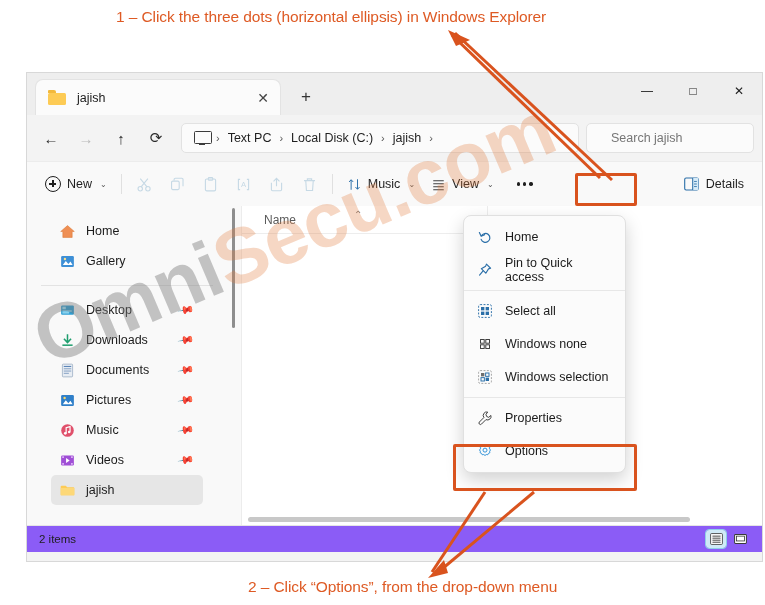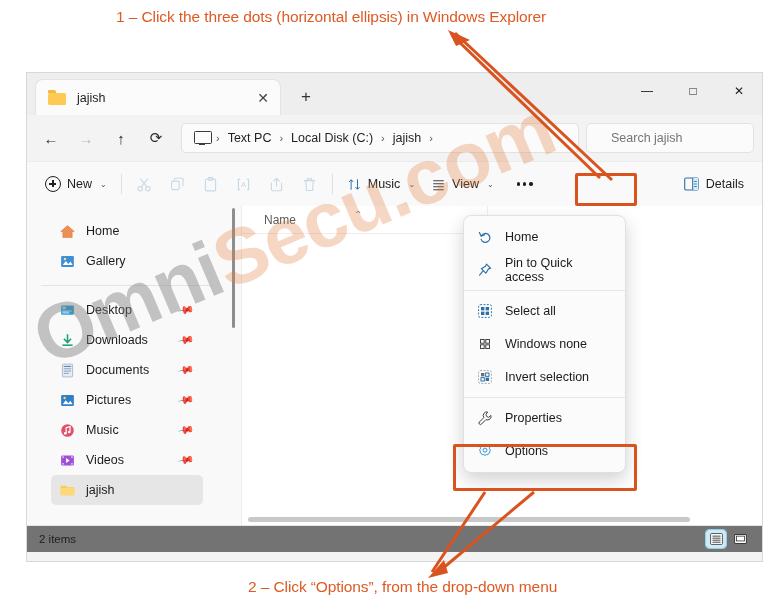--- a/index.html
+++ b/index.html
@@ -233,21 +233,21 @@
   .hscroll-track {
     position:absolute; left:0; right:0; bottom:0; height: 12px; background:#fff;
   }
   .hscroll-thumb {
     position:absolute; left:6px; bottom:3px; width: 442px; height:5px;
     background:#c8c8c8; border-radius:3px;
   }
 
   
   .statusbar {
-    height: 27px; background:#737373;
+    height: 27px; background:#8b5cf6;
     border-top:1px solid #e5e5e5;
     display:flex; align-items:center;
     padding: 0 12px;
     font-size: 11.5px; color:#1f1f1f;
   }
   .status-spacer { flex:1; }
   .viewtoggle { display:flex; gap: 4px; }
   .vt {
     width:20px; height:18px; border-radius:3px;
     display:flex; align-items:center; justify-content:center;
@@ -663,21 +663,21 @@
     <div class="menu-item">
       <span class="mi-ico">
         <svg width="16" height="16" viewBox="0 0 20 20">
           <rect x="2" y="2" width="16" height="16" rx="2" fill="none" stroke="#9b9b9b" stroke-width="1.1" stroke-dasharray="2.4 1.8"></rect>
           <rect x="5" y="5" width="4.2" height="4.2" fill="#6d6d6d"></rect>
           <rect x="10.8" y="5" width="4.2" height="4.2" fill="none" stroke="#2b6fa8" stroke-width="1.2"></rect>
           <rect x="5" y="10.8" width="4.2" height="4.2" fill="none" stroke="#2b6fa8" stroke-width="1.2"></rect>
           <rect x="10.8" y="10.8" width="4.2" height="4.2" fill="#2b6fa8"></rect>
         </svg>
       </span>
-      <span>Invert selection</span>
+      <span>Windows selection</span>
     </div>
 
     <div class="menu-sep"></div>
 
     <div class="menu-item">
       <span class="mi-ico">
         <svg width="16" height="16" viewBox="0 0 20 20">
           <path d="M13.4 2.6 A4.4 4.4 0 0 0 8.6 9.4 L3 15 A1.8 1.8 0 0 0 5.6 17.6 L11.2 12 A4.4 4.4 0 0 0 17.4 6.8 L14.6 9.2 L12 8 L11.2 5.4 Z" fill="none" stroke="#3a3a3a" stroke-width="1.2" stroke-linejoin="round"></path>
         </svg>
       </span>

